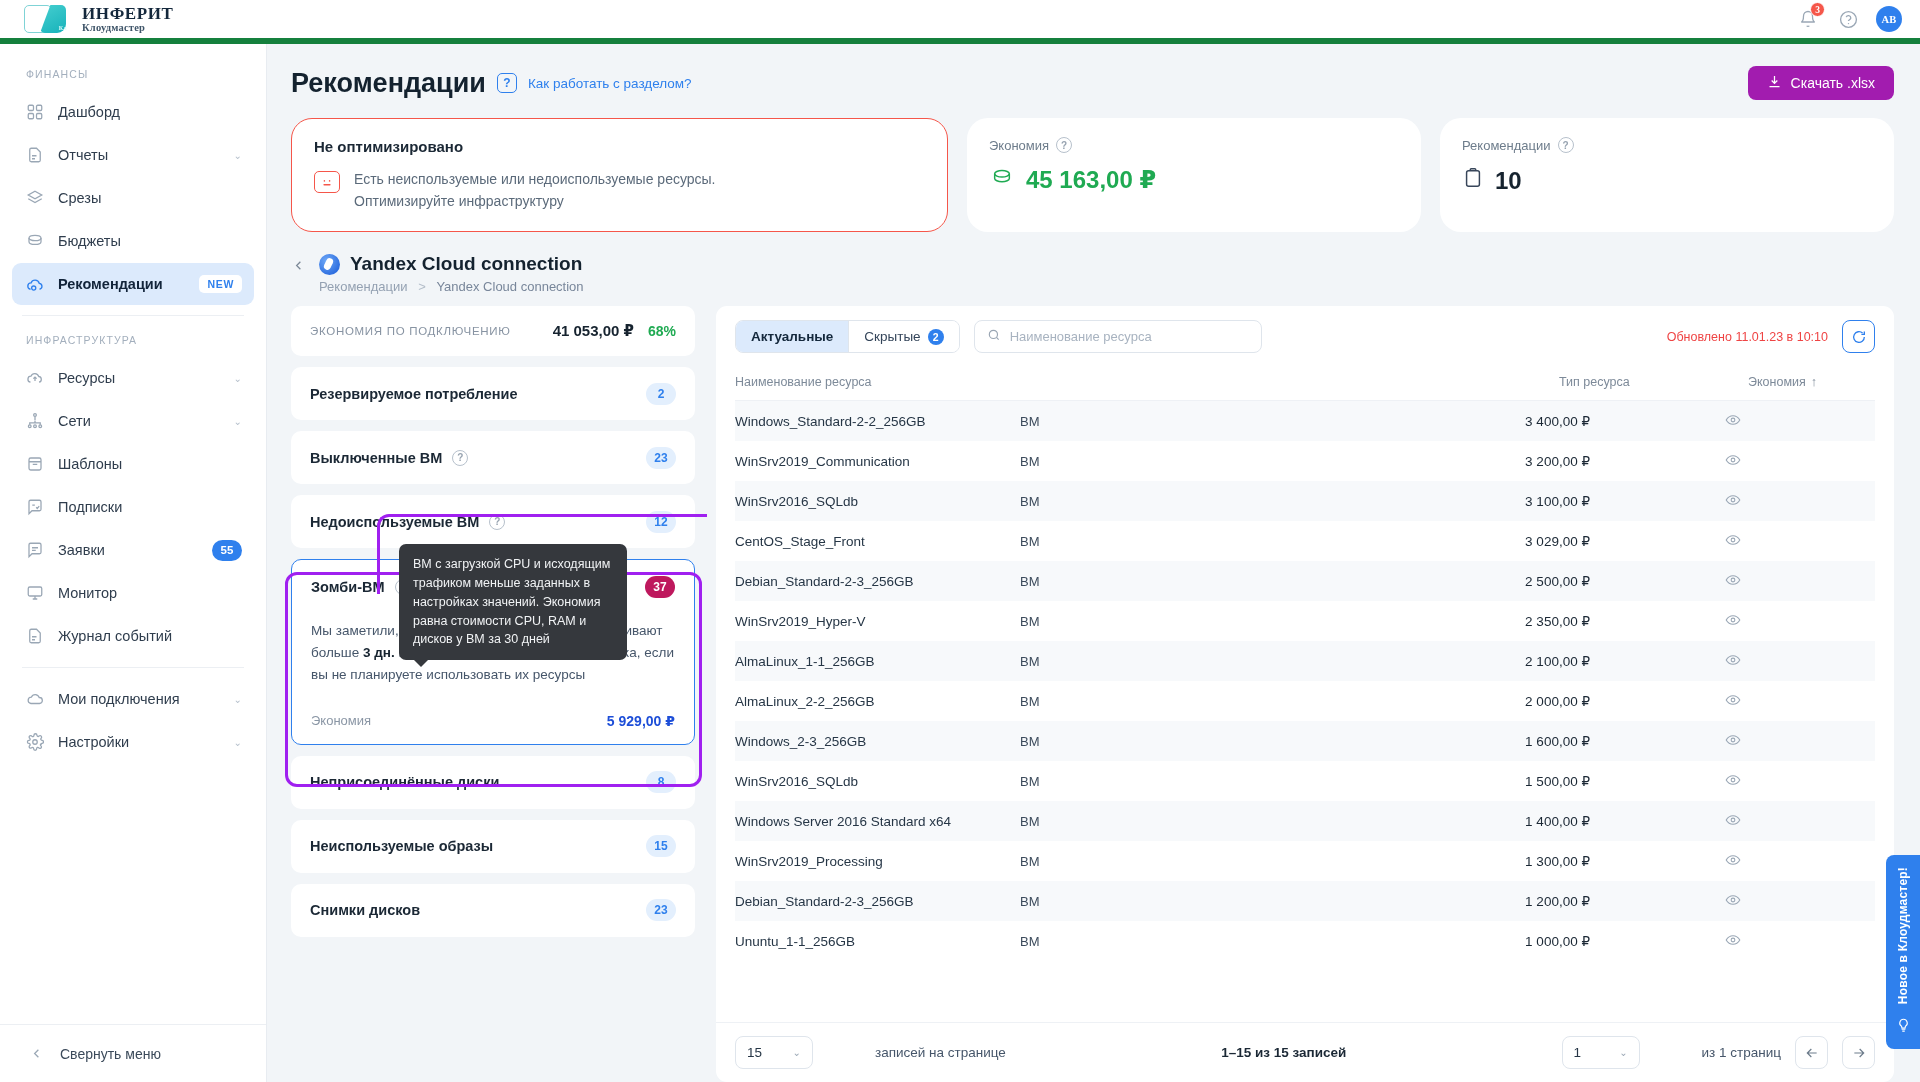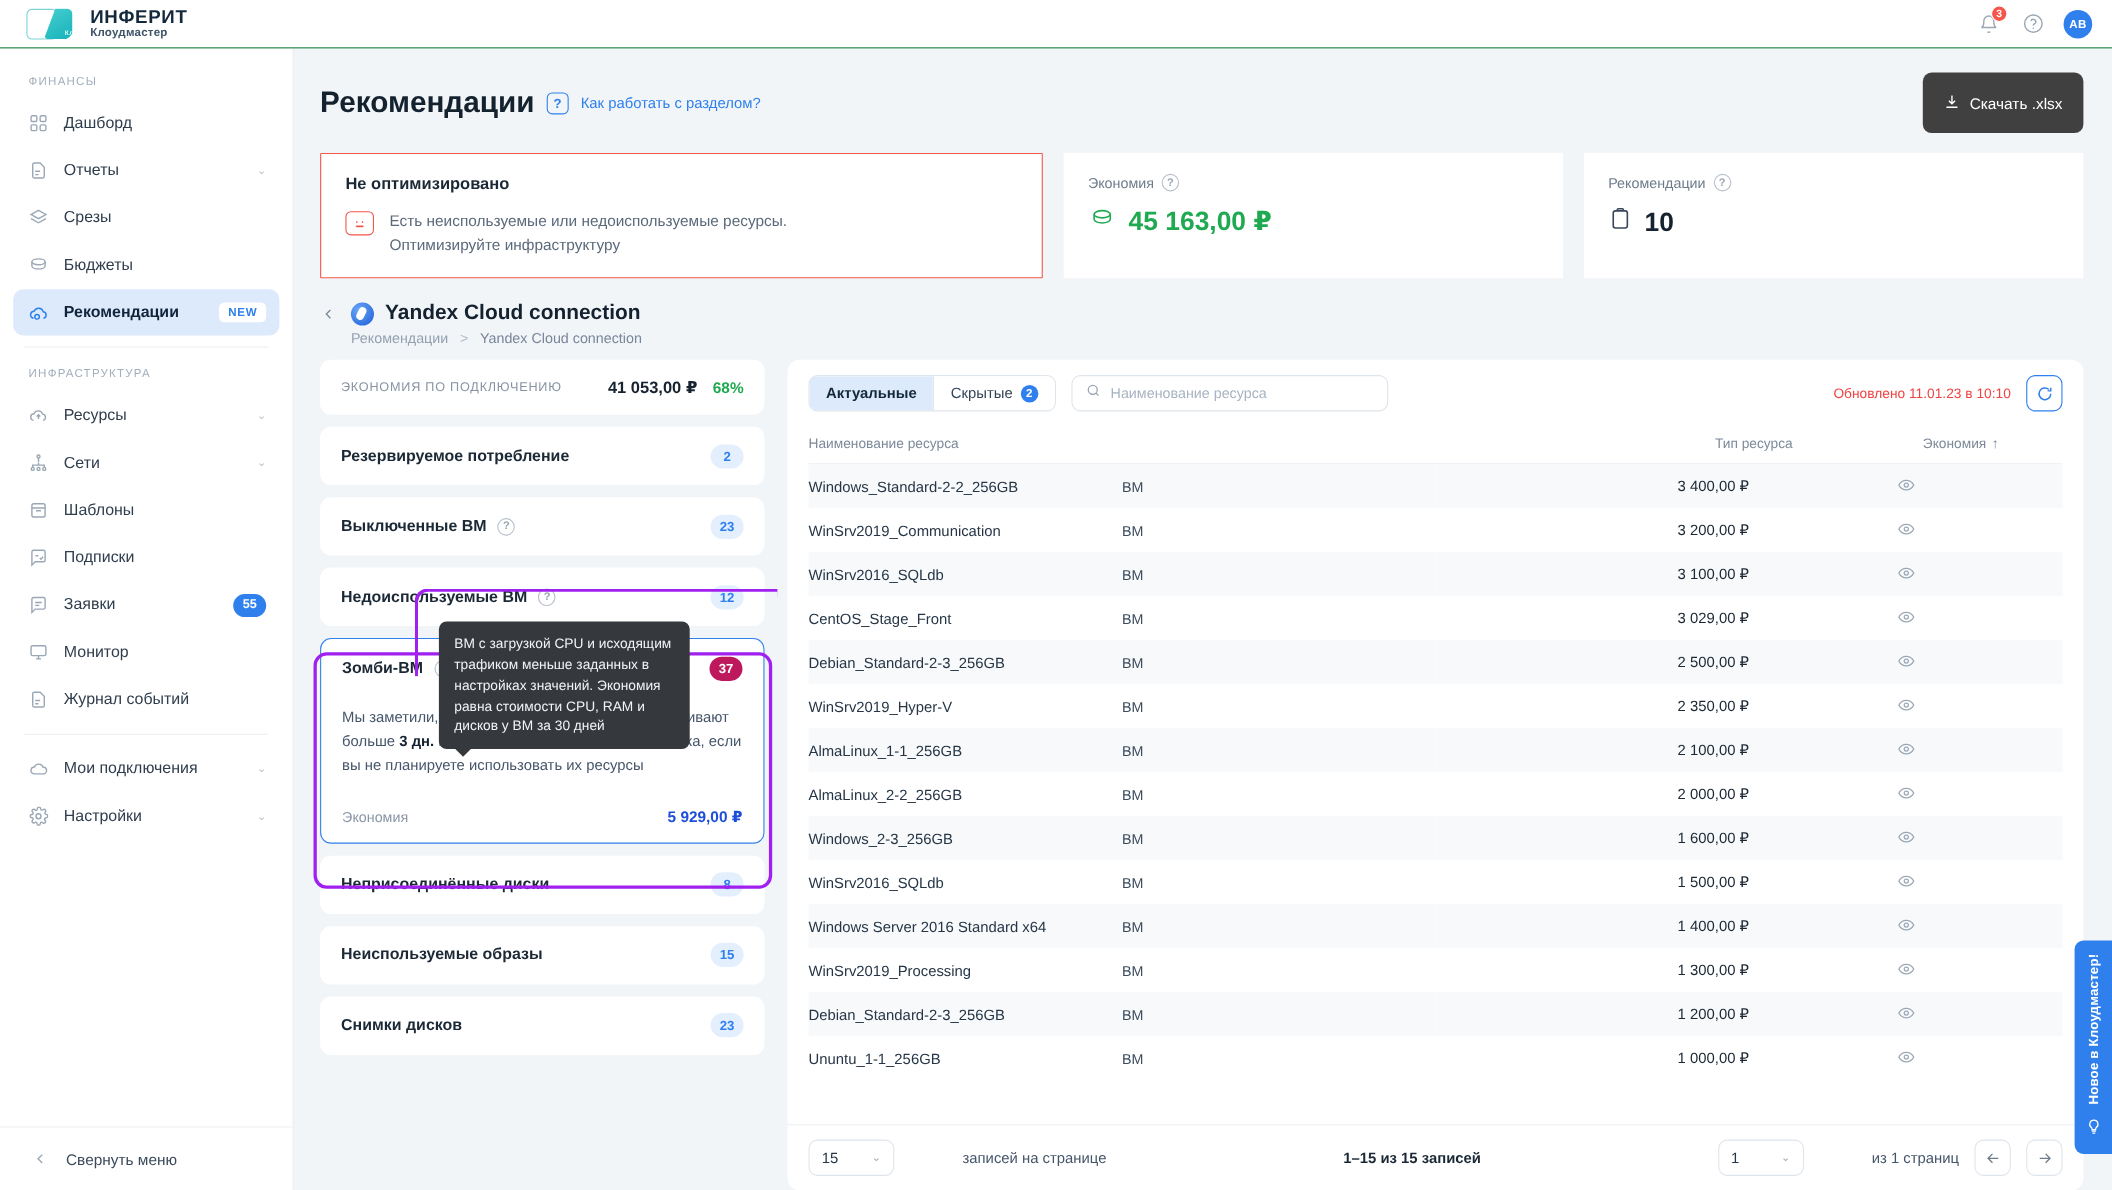--- a/index.html
+++ b/index.html
@@ -18,24 +18,25 @@
   }
 
   
   .topbar {
     height: 44px;
     background: #ffffff;
     display: flex;
     align-items: center;
     justify-content: space-between;
     padding: 0 18px 0 24px;
-    border-bottom: 1px solid #15803d;
+    border-bottom: 6px solid #15803d;
     flex: 0 0 44px;
     position: relative;
     z-index: 30;
+    font-family: Liberation Serif, serif;
   }
   .brand { display: flex; align-items: center; gap: 12px; }
   .brand-logo { width: 46px; height: 30px; position: relative; }
   .brand-logo .sq {
     position: absolute; left: 0; top: 1px; width: 28px; height: 28px;
     border: 1.4px solid #7fd3d6; border-radius: 5px; background: #fff;
   }
   .brand-logo .blade {
     position: absolute; left: 16px; top: 1px; width: 26px; height: 28px;
     background: linear-gradient(150deg,#46cfd0 0%, #16b2ba 100%);
@@ -140,30 +141,30 @@
   }
   .page-head-left { display: flex; align-items: center; gap: 11px; }
   .page-title { font-size: 27px; font-weight: 700; color: #14222f; }
   .q-badge {
     width: 20px; height: 20px; border: 1.4px solid #2f80ed; border-radius: 5px;
     color: #2f80ed; font-size: 12px; font-weight: 700;
     display: flex; align-items: center; justify-content: center; cursor: pointer;
   }
   .head-link { color: #2f80ed; font-size: 13.5px; cursor: pointer; }
   .dl-btn {
-    background: #404040; color: #fff; border: none;
-    height: 55px; padding: 0 19px; border-radius: 8px;
+    background: #a21caf; color: #fff; border: none;
+    height: 34px; padding: 0 19px; border-radius: 8px;
     font-size: 14px; font-family: inherit; cursor: pointer;
     display: flex; align-items: center; gap: 9px;
   }
 
   
   .kpi-row { display: flex; gap: 19px; flex: 0 0 auto; margin-bottom: 21px; }
   .kpi {
-    background: #fff; border-radius: 1px; padding: 19px 22px;
+    background: #fff; border-radius: 21px; padding: 19px 22px;
     min-height: 108px;
   }
   .kpi.warn { flex: 0 0 657px; border: 1.6px solid #f5564a; }
   .kpi.plain { flex: 1 1 0; }
   .kpi-title { font-size: 15px; font-weight: 700; color: #1b2835; margin-bottom: 14px; }
   .kpi-label {
     font-size: 13px; color: #6d7c8b; display: flex; align-items: center; gap: 7px;
     margin-bottom: 13px;
   }
   .q-circ {

